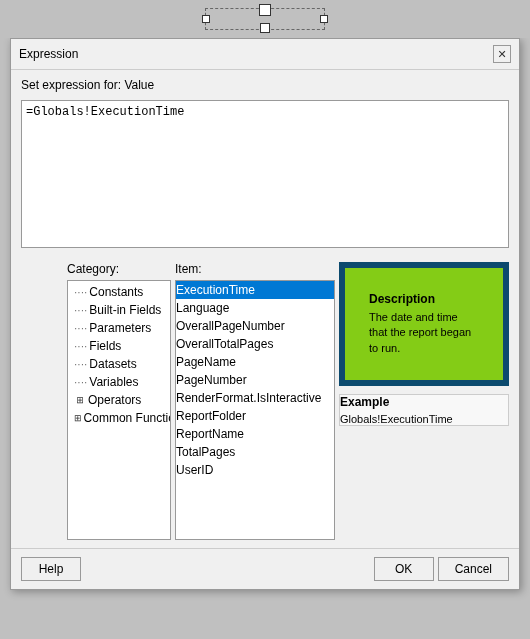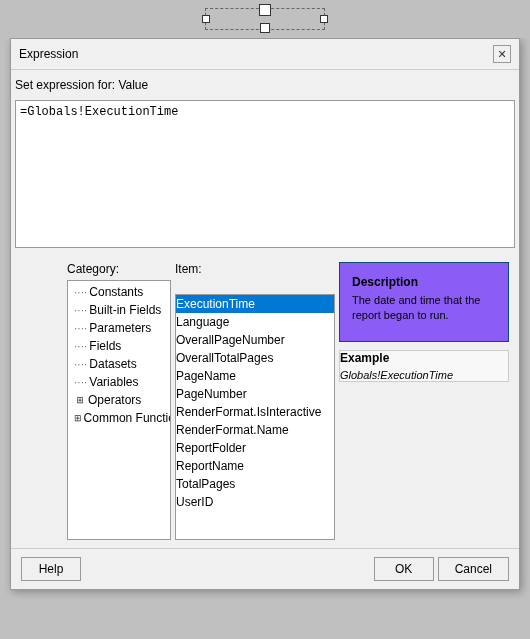--- a/index.html
+++ b/index.html
@@ -119,21 +119,21 @@
       border: 1px solid #999;
       cursor: pointer;
       display: flex;
       align-items: center;
       justify-content: center;
       font-size: 11px;
       color: #333;
     }
 
     .dialog-content {
-      padding: 8px 4px;
+      padding: 8px 10px;
       display: flex;
       flex-direction: column;
       gap: 6px;
     }
 
     .expression-label {
       font-size: 12px;
       color: #000;
       margin-bottom: 2px;
     }
@@ -204,21 +204,21 @@
 
     .category-item .dots {
       color: #666;
       font-size: 10px;
     }
 
     .item-panel {
       width: 160px;
       display: flex;
       flex-direction: column;
-      gap: 16px;
+      gap: 2px;
     }
 
     .item-list {
       flex: 1;
       border: 1px solid #999;
       background: white;
       overflow-y: auto;
       padding: 0;
     }
 
@@ -234,23 +234,23 @@
     }
 
     .description-panel {
       flex: 1;
       display: flex;
       flex-direction: column;
       gap: 8px;
     }
 
     .desc-box {
-      border: 1px solid #0c4a6e;
-      background: #8b5cf6;
-      padding: 12px;
+      border: 6px solid #0c4a6e;
+      background: #84cc16;
+      padding: 24px;
       min-height: 80px;
     }
 
     .desc-title {
       font-weight: bold;
       font-size: 12px;
       margin-bottom: 4px;
     }
 
     .desc-text {
@@ -266,21 +266,20 @@
 
     .example-title {
       font-weight: bold;
       font-size: 12px;
       margin-bottom: 4px;
     }
 
     .example-text {
       font-size: 11px;
       color: #000;
-      font-style: italic;
     }
 
     .dialog-footer {
       display: flex;
       align-items: center;
       justify-content: space-between;
       padding: 8px 10px;
       border-top: 1px solid #ccc;
       margin-top: 2px;
     }
@@ -385,21 +384,20 @@
     <div class="item-panel">
       <div class="panel-label">Item:</div>
       <div class="item-list">
         <div class="item-entry selected">ExecutionTime</div>
         <div class="item-entry">Language</div>
         <div class="item-entry">OverallPageNumber</div>
         <div class="item-entry">OverallTotalPages</div>
         <div class="item-entry">PageName</div>
         <div class="item-entry">PageNumber</div>
         <div class="item-entry">RenderFormat.IsInteractive</div>
-        <div class="item-entry">RenderFormat.Name</div>
         <div class="item-entry">ReportFolder</div>
         <div class="item-entry">ReportName</div>
         <div class="item-entry">TotalPages</div>
         <div class="item-entry">UserID</div>
       </div>
     </div>
 
     <div class="description-panel">
       <div class="desc-box">
         <div class="desc-title">Description</div>

